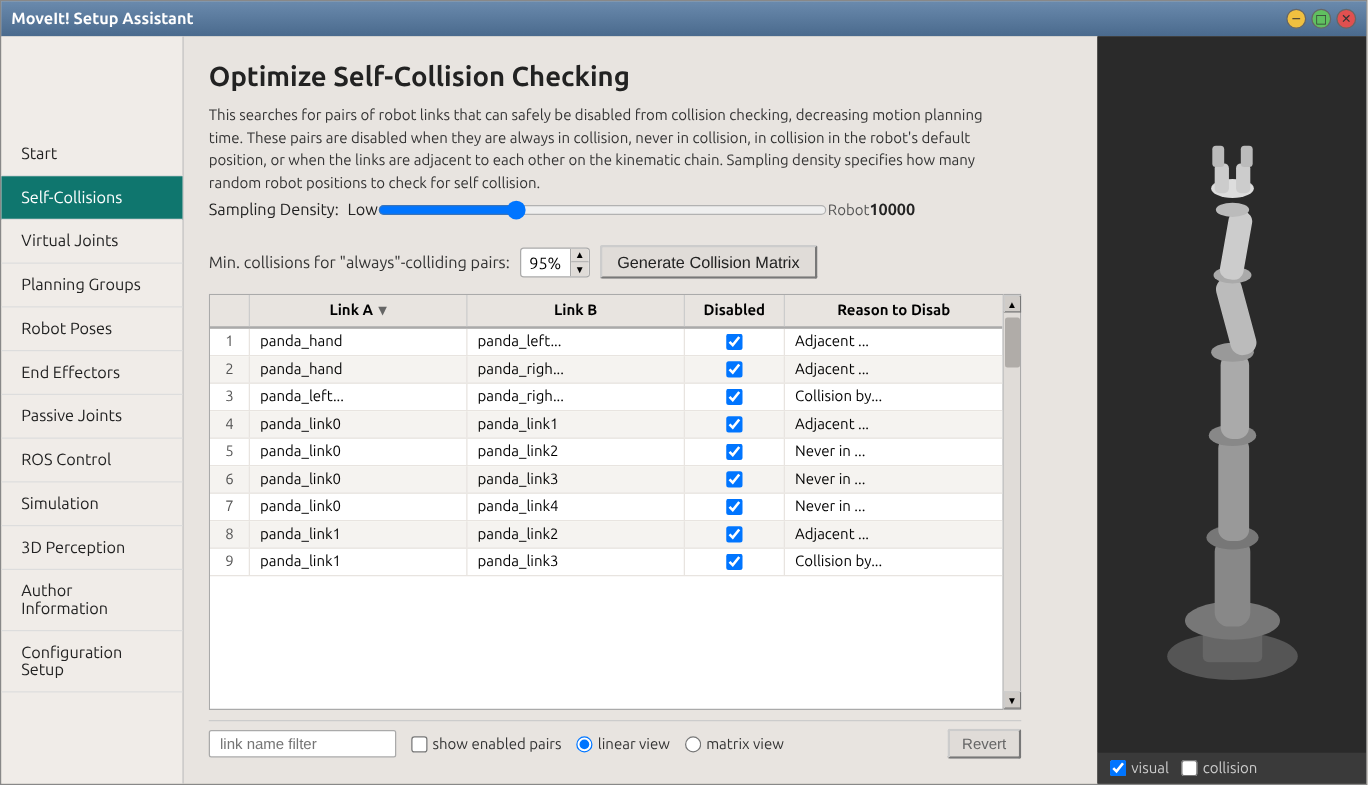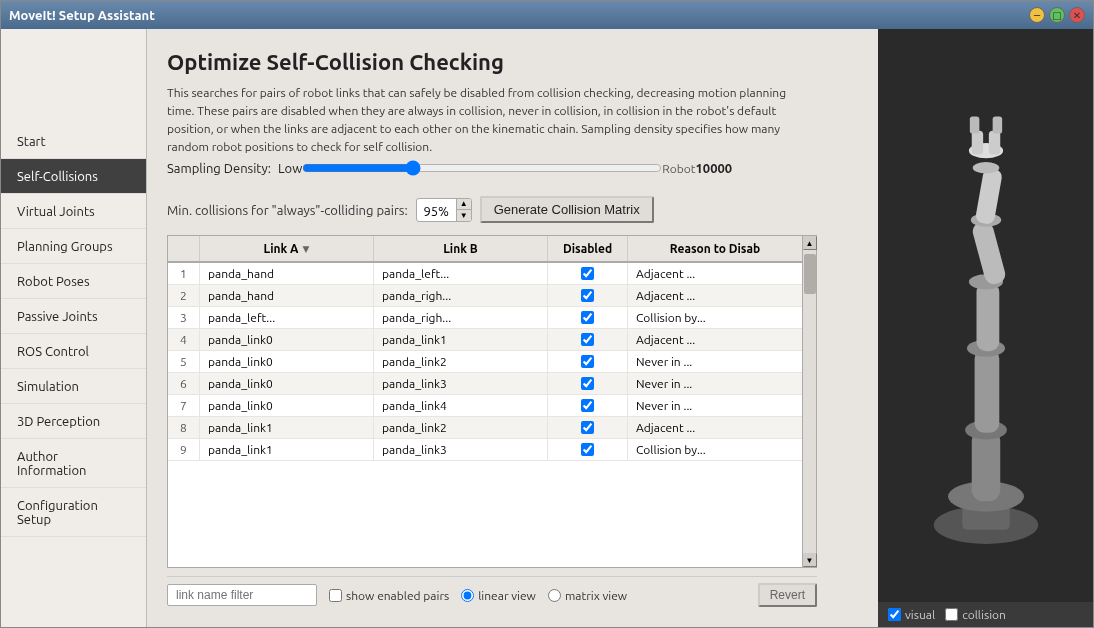--- a/index.html
+++ b/index.html
@@ -64,21 +64,21 @@
       justify-content: center;
     }
     .sidebar-item {
       padding: 10px 16px;
       cursor: pointer;
       color: #222;
       font-size: 13px;
       border-bottom: 1px solid #ddd;
     }
     .sidebar-item.active {
-      background: #404040;
+      background: #0f766e;
       color: white;
     }
     .main-panel {
       flex: 1;
       background: #e8e4e0;
       padding: 20px;
       display: flex;
       flex-direction: column;
       overflow: hidden;
     }
@@ -312,20 +312,23 @@
         <span>Self-Collisions</span>
       </div>
       <div class="sidebar-item">
         <span>Virtual Joints</span>
       </div>
       <div class="sidebar-item">
         <span>Planning Groups</span>
       </div>
       <div class="sidebar-item">
         <span>Robot Poses</span>
+      </div>
+      <div class="sidebar-item">
+        <span>End Effectors</span>
       </div>
       <div class="sidebar-item">
         <span>Passive Joints</span>
       </div>
       <div class="sidebar-item">
         <span>ROS Control</span>
       </div>
       <div class="sidebar-item">
         <span>Simulation</span>
       </div>

